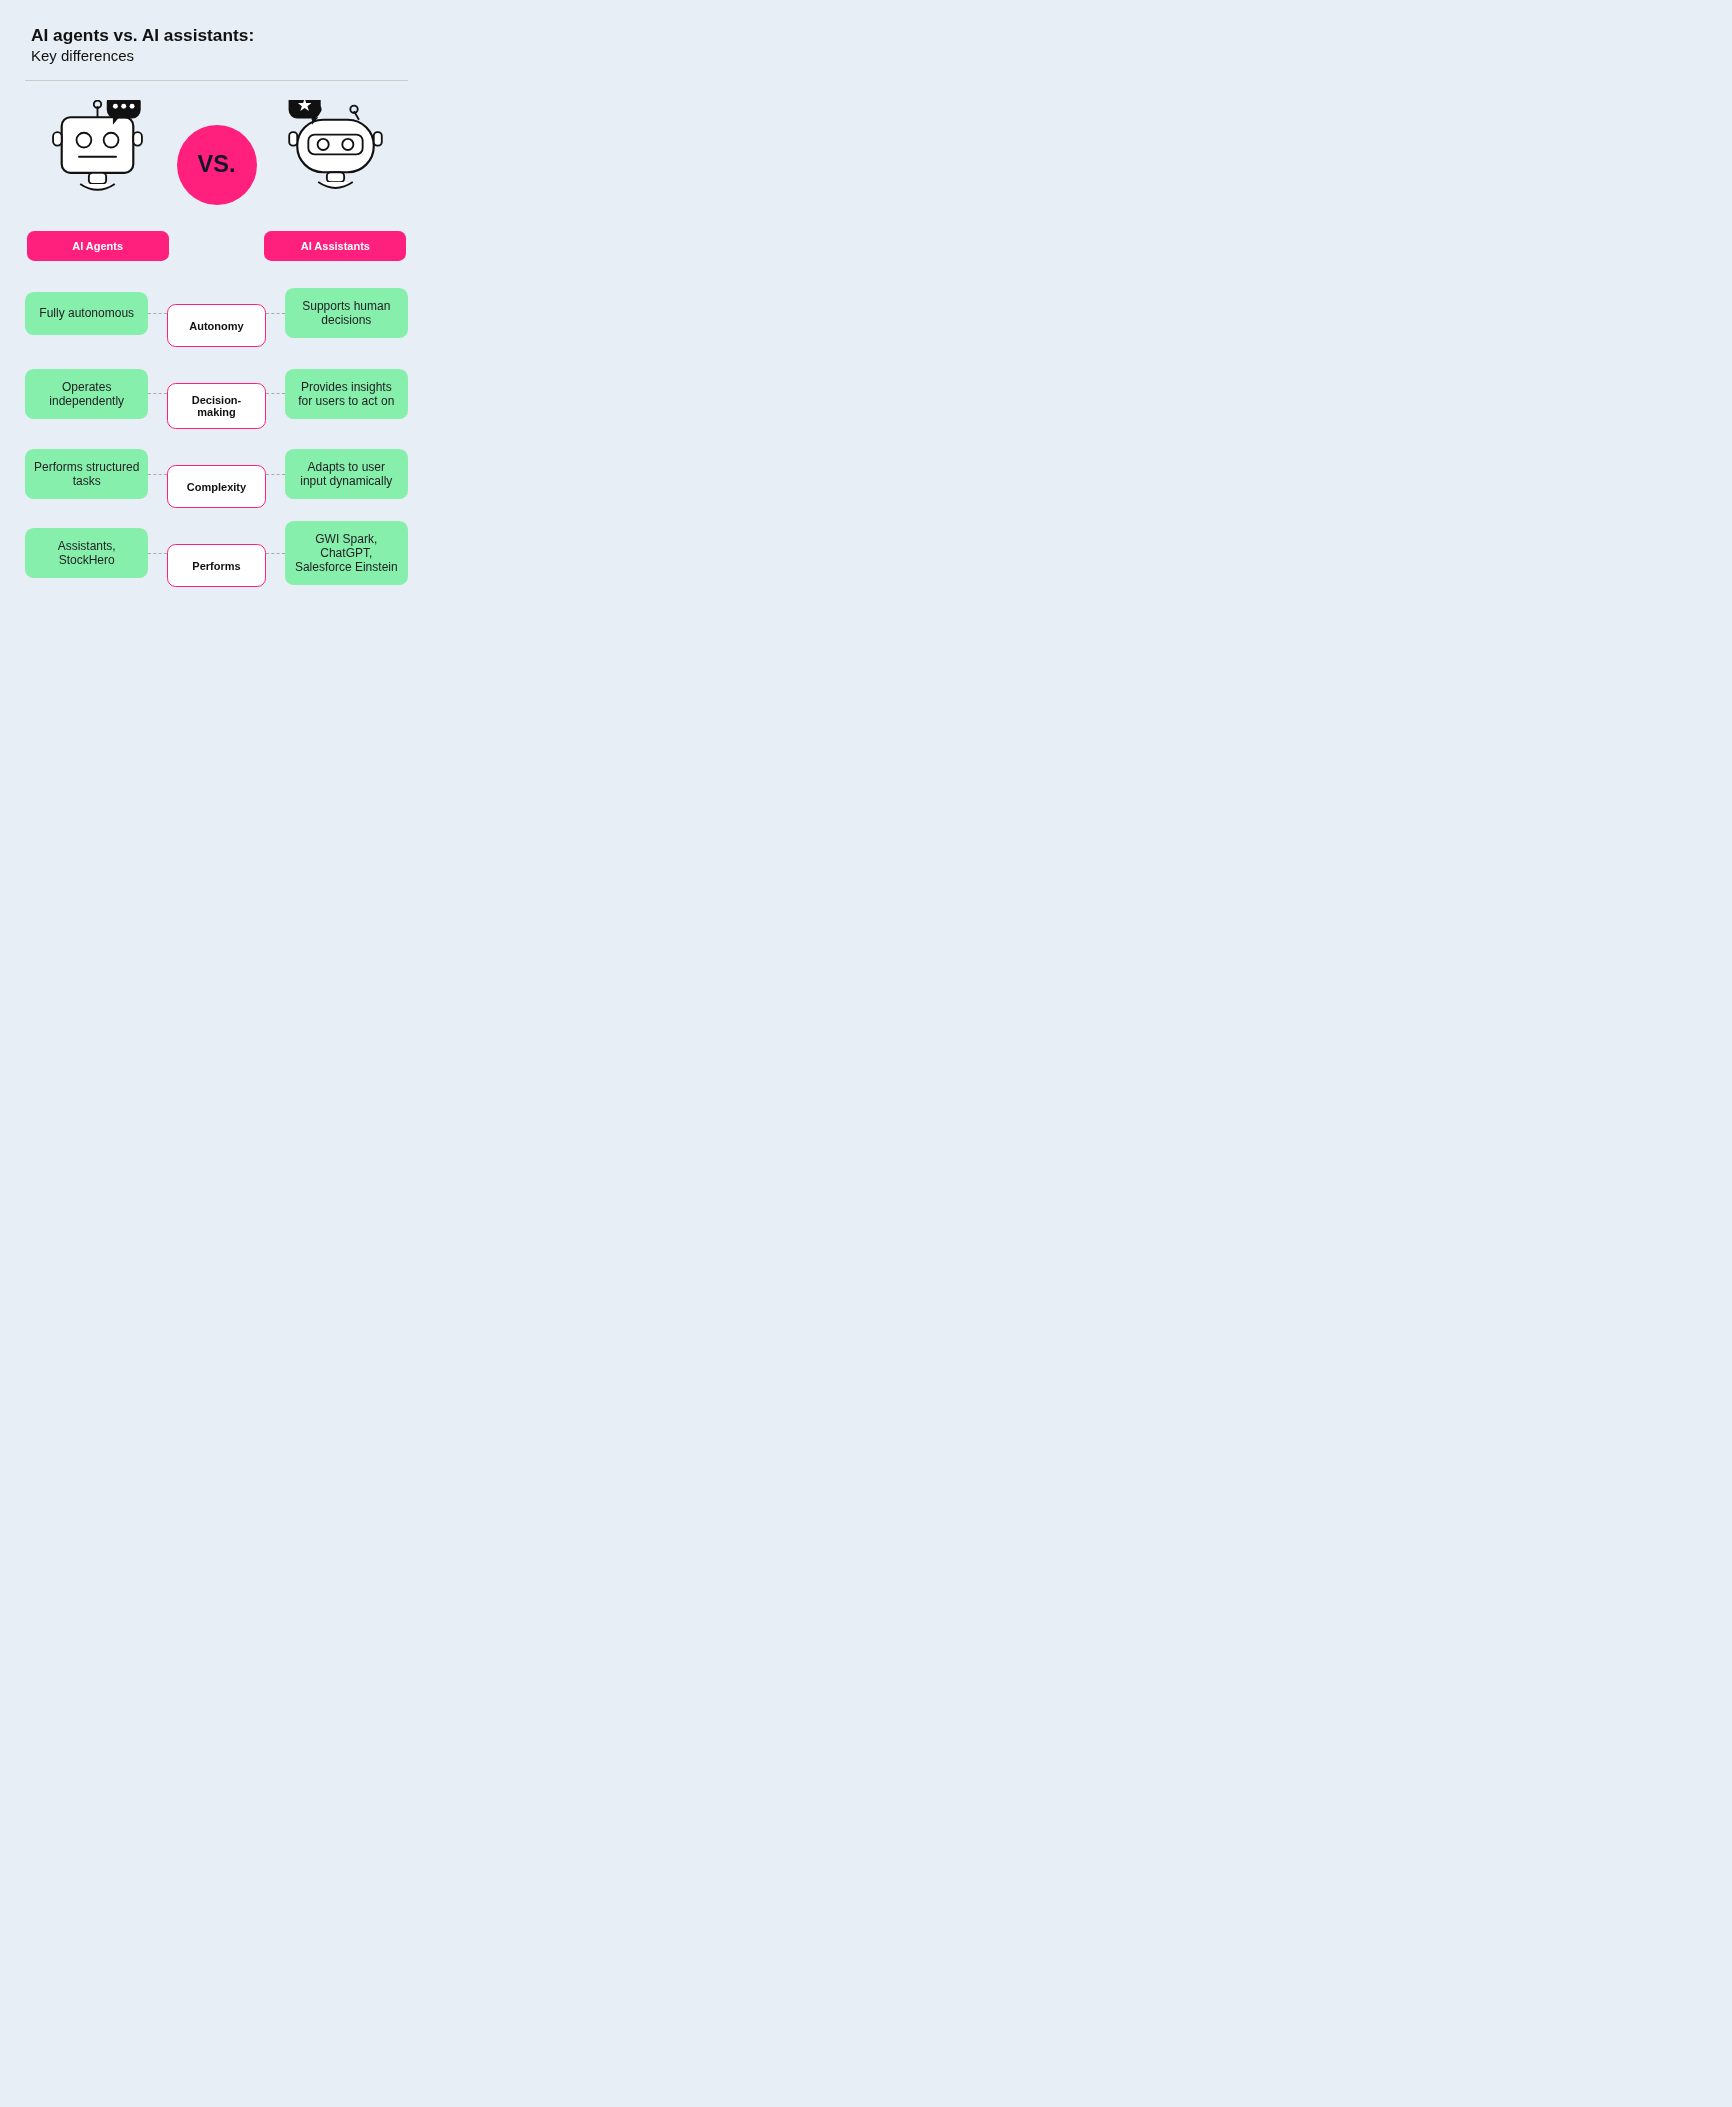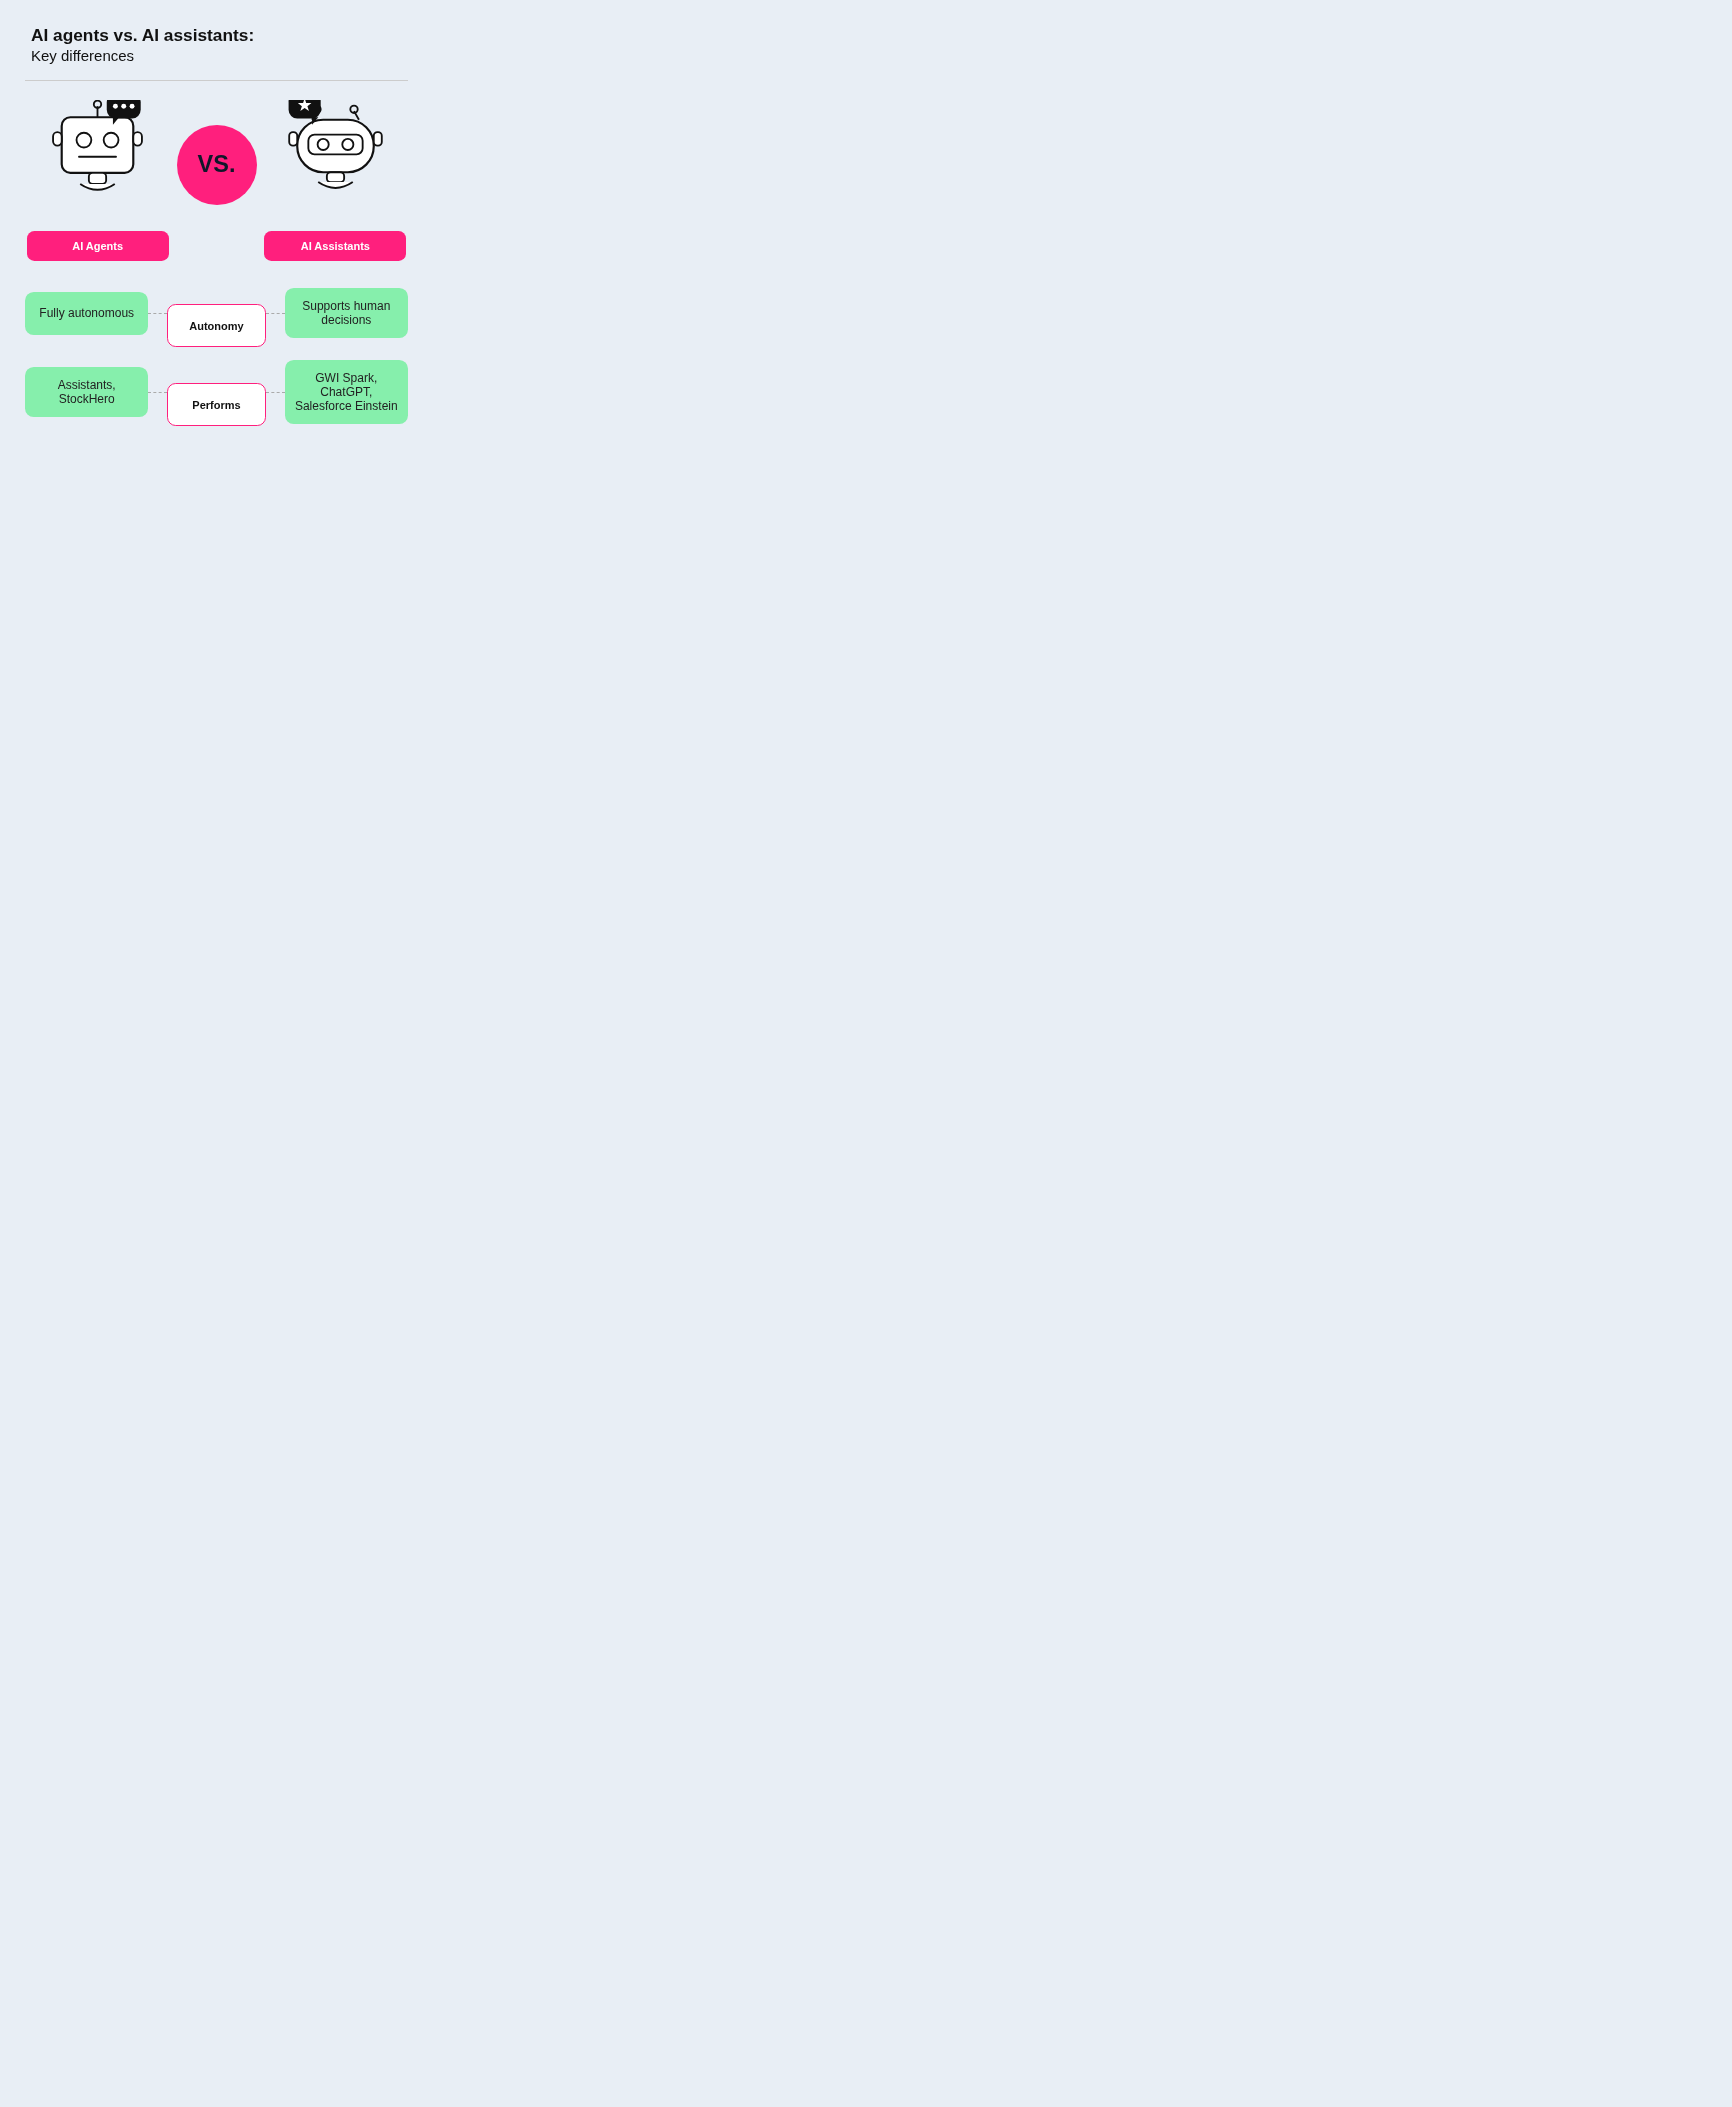--- a/index.html
+++ b/index.html
@@ -234,20 +234,34 @@
 
 <div class="comparison-grid" id="comparison-grid">
 <div class="comparison-row">
       <div class="side-box">Fully autonomous</div>
       <div class="connector-line"></div>
       <div class="center-box">Autonomy</div>
       <div class="connector-line"></div>
       <div class="side-box">Supports human decisions</div>
     </div>
     <div class="comparison-row">
+      <div class="side-box">Operates independently</div>
+      <div class="connector-line"></div>
+      <div class="center-box">Decision-making</div>
+      <div class="connector-line"></div>
+      <div class="side-box">Provides insights for users to act on</div>
+    </div>
+    <div class="comparison-row">
+      <div class="side-box">Performs structured tasks</div>
+      <div class="connector-line"></div>
+      <div class="center-box">Complexity</div>
+      <div class="connector-line"></div>
+      <div class="side-box">Adapts to user input dynamically</div>
+    </div>
+    <div class="comparison-row">
       <div class="side-box">Assistants, StockHero</div>
       <div class="connector-line"></div>
       <div class="center-box">Performs</div>
       <div class="connector-line"></div>
       <div class="side-box">GWI Spark, ChatGPT, Salesforce Einstein</div>
     </div>
   </div>
 
 
 </body></html>

